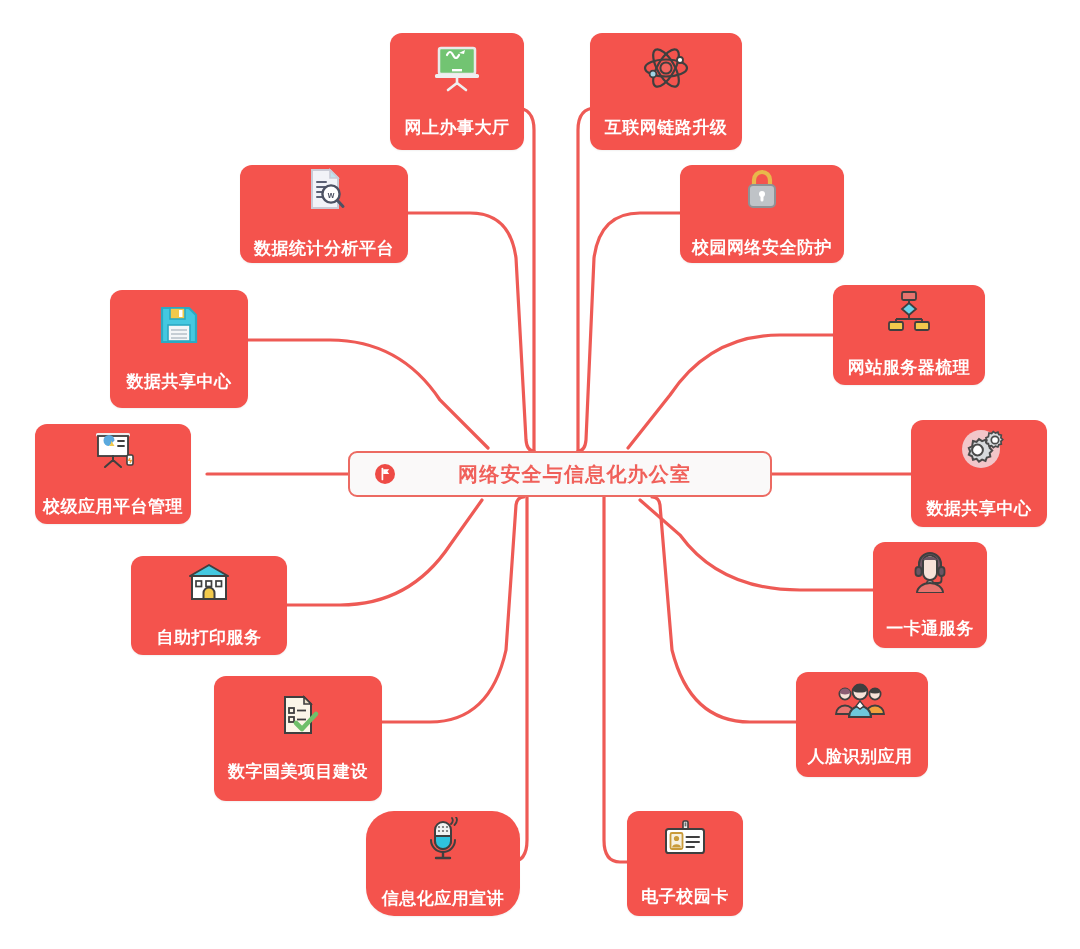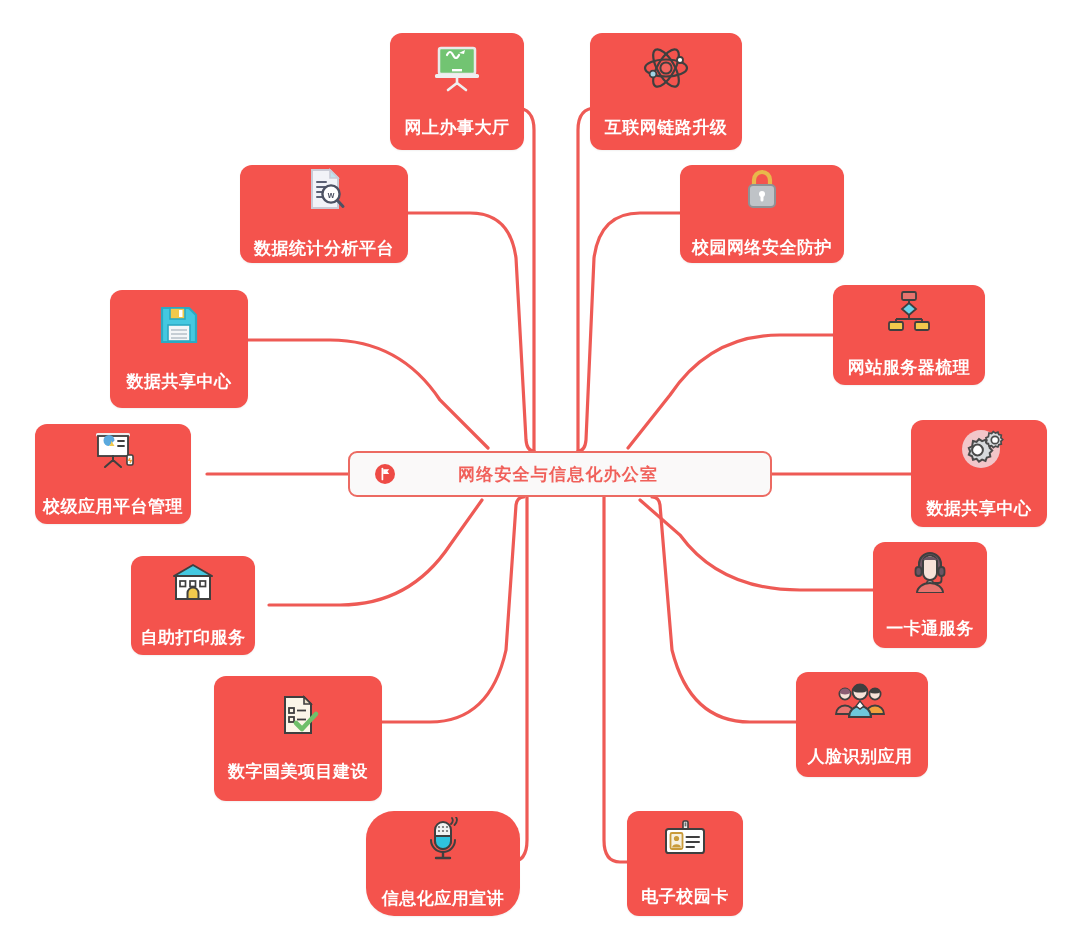--- a/index.html
+++ b/index.html
@@ -70,21 +70,21 @@
   }
   #central-node .central-icon {
     width: 22px;
     height: 22px;
     flex: 0 0 auto;
     line-height: 0;
   }
   #central-node .central-label {
     margin-left: 62px;
     color: #F0605A;
-    font-size: 17px;
+    font-size: 20px;
     font-weight: bold;
     letter-spacing: 1.2px;
     white-space: nowrap;
   }
 </style>
 </head>
 <body>
 
 <div id="mindmap">
 
@@ -253,21 +253,21 @@
         <circle cx="24.5" cy="23" r="5.4" fill="#FFFFFF" stroke="#4A4A4A" stroke-width="2"></circle>
         <g fill="#D7DADC" stroke="#4A4A4A" stroke-width="1.7">
           <path d="M36 6 l2.6 0.6 1.7 -2 2.2 1.5 2.4 -0.9 0.9 2.4 2.5 0.6 -0.4 2.6 1.8 1.8 -1.8 1.8 0.4 2.6 -2.5 0.6 -0.9 2.4 -2.4 -0.9 -2.2 1.5 -1.7 -2 -2.6 0.6 -0.6 -2.5 -2.4 -1.1 0.9 -2.4 -0.9 -2.4 2.4 -1.1 Z"></path>
         </g>
         <circle cx="42" cy="13" r="3.7" fill="#FFFFFF" stroke="#4A4A4A" stroke-width="1.7"></circle>
       </svg>
     </span>
     <span class="node-label">数据共享中心</span>
   </div>
 
-  <div class="node" style="left:131px; top:556px; width:124px; height:99px;align-items:center;">
+  <div class="node" style="left:131px; top:556px; width:156px; height:99px;align-items:center;">
     <span class="node-icon">
       <svg width="46" height="40" viewBox="0 0 46 40" xmlns="http://www.w3.org/2000/svg">
         <path d="M23 3 L42 14 H4 Z" fill="#44C8E0" stroke="#3F3F3F" stroke-width="2" stroke-linejoin="round"></path>
         <rect x="6" y="14" width="34" height="23" fill="#FFFFFF" stroke="#3F3F3F" stroke-width="2"></rect>
         <g fill="none" stroke="#3F3F3F" stroke-width="1.7">
           <rect x="10" y="19" width="5.5" height="5.5"></rect>
           <rect x="20" y="19" width="5.5" height="5.5"></rect>
           <rect x="30" y="19" width="5.5" height="5.5"></rect>
         </g>
         <path d="M17.5 37 V31 a5.5 5.5 0 0 1 11 0 V37 Z" fill="#F2C94C" stroke="#3F3F3F" stroke-width="2"></path>

